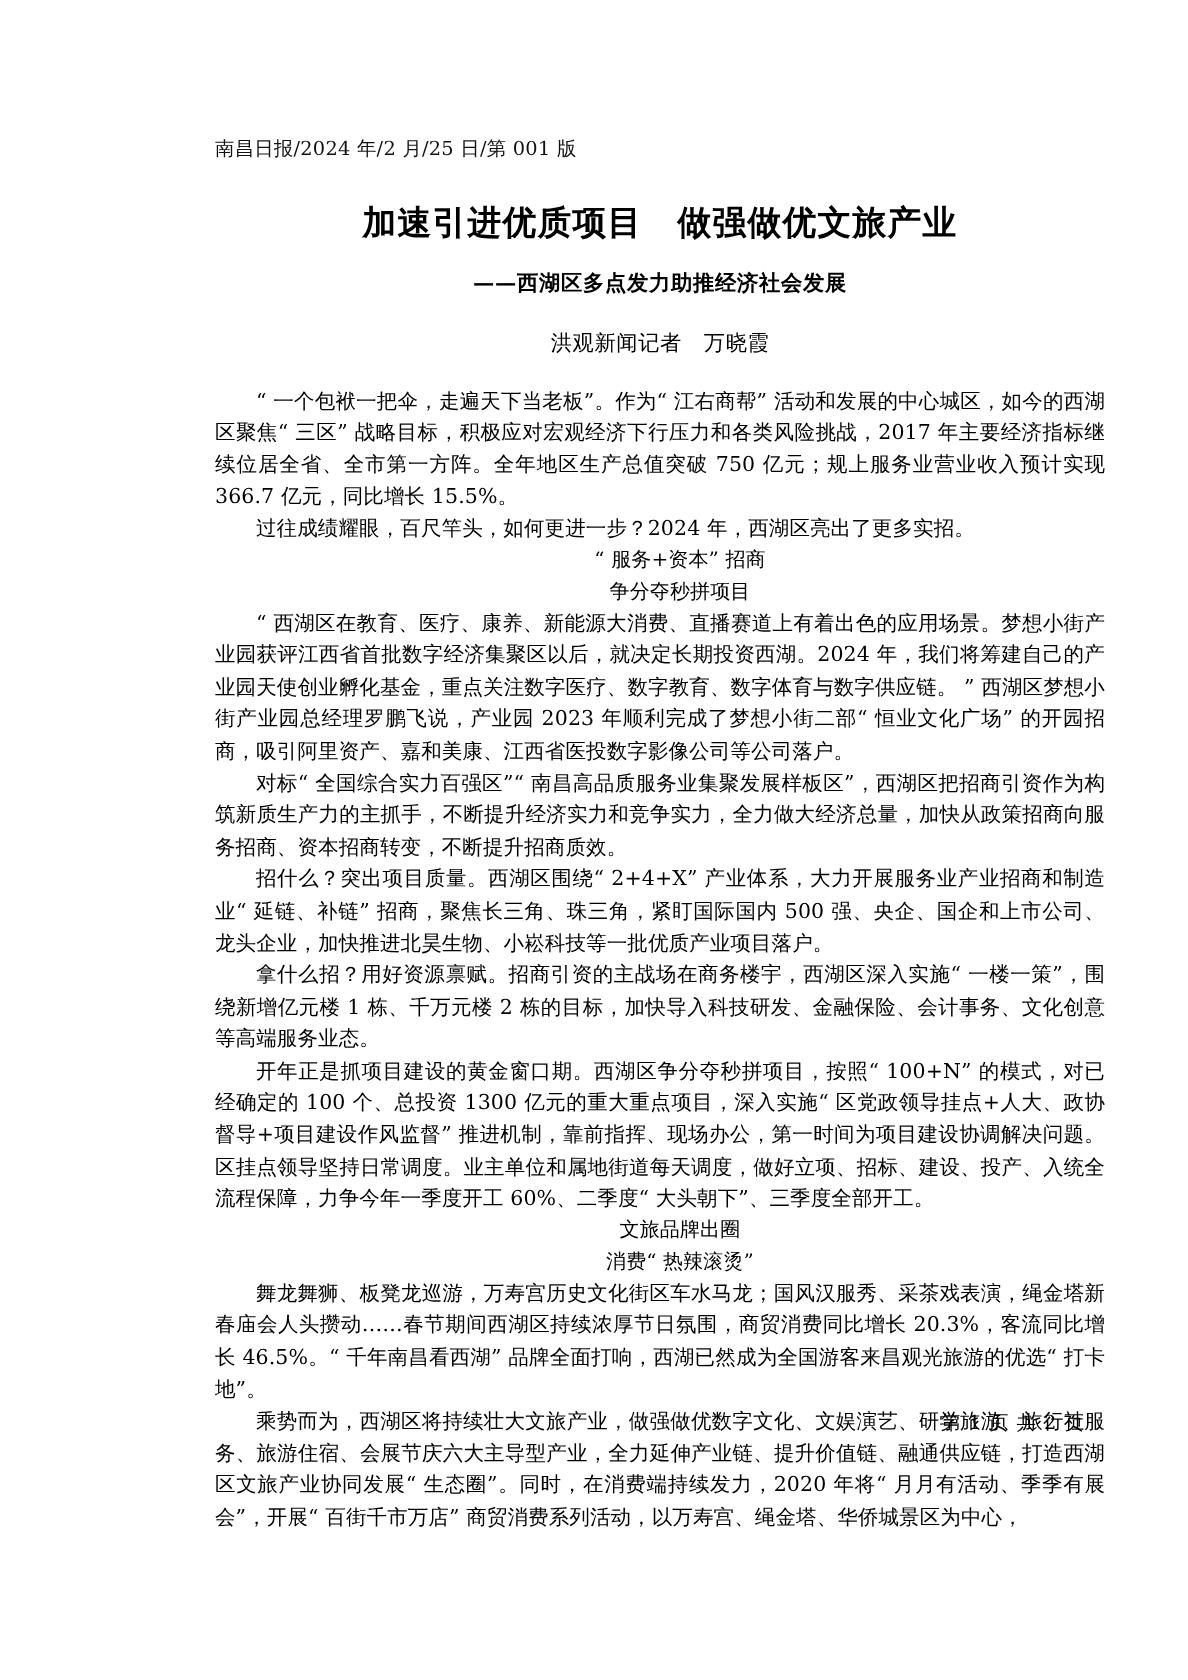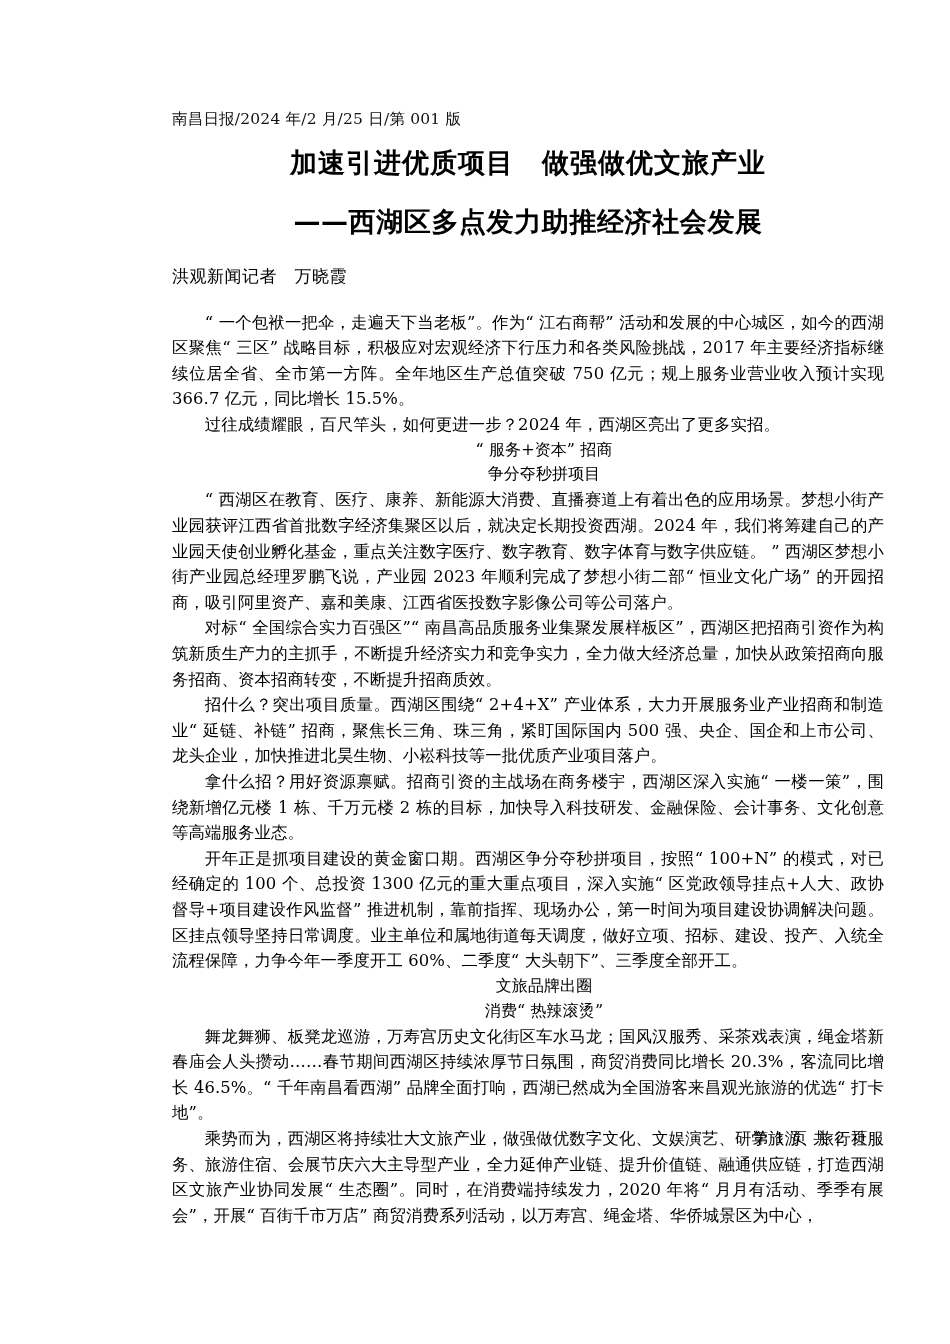--- a/index.html
+++ b/index.html
@@ -33,38 +33,39 @@
   .source-line {
     margin-top: 108px;
     font-size: 15.5px;
     line-height: 1.5;
     letter-spacing: 0.2px;
     color: #111;
   }
 
   
   .headline {
-    margin-top: 14px;
+    margin-top: 30px;
     text-align: center;
     font-size: 27px;
     font-weight: bold;
     letter-spacing: 1px;
     line-height: 1.35;
     color: #000;
   }
   .subheadline {
     text-align: center;
-    font-size: 27px;
+    font-size: 17px;
     font-weight: bold;
     letter-spacing: 0.6px;
     line-height: 1.35;
     color: #000;
   }
   .byline {
     margin-top: 24px;
+    text-align: center;
     font-size: 17px;
     letter-spacing: 0.5px;
     color: #000;
   }
 
   
   .body-block {
     margin-top: 22px;
   }
   p.para {

